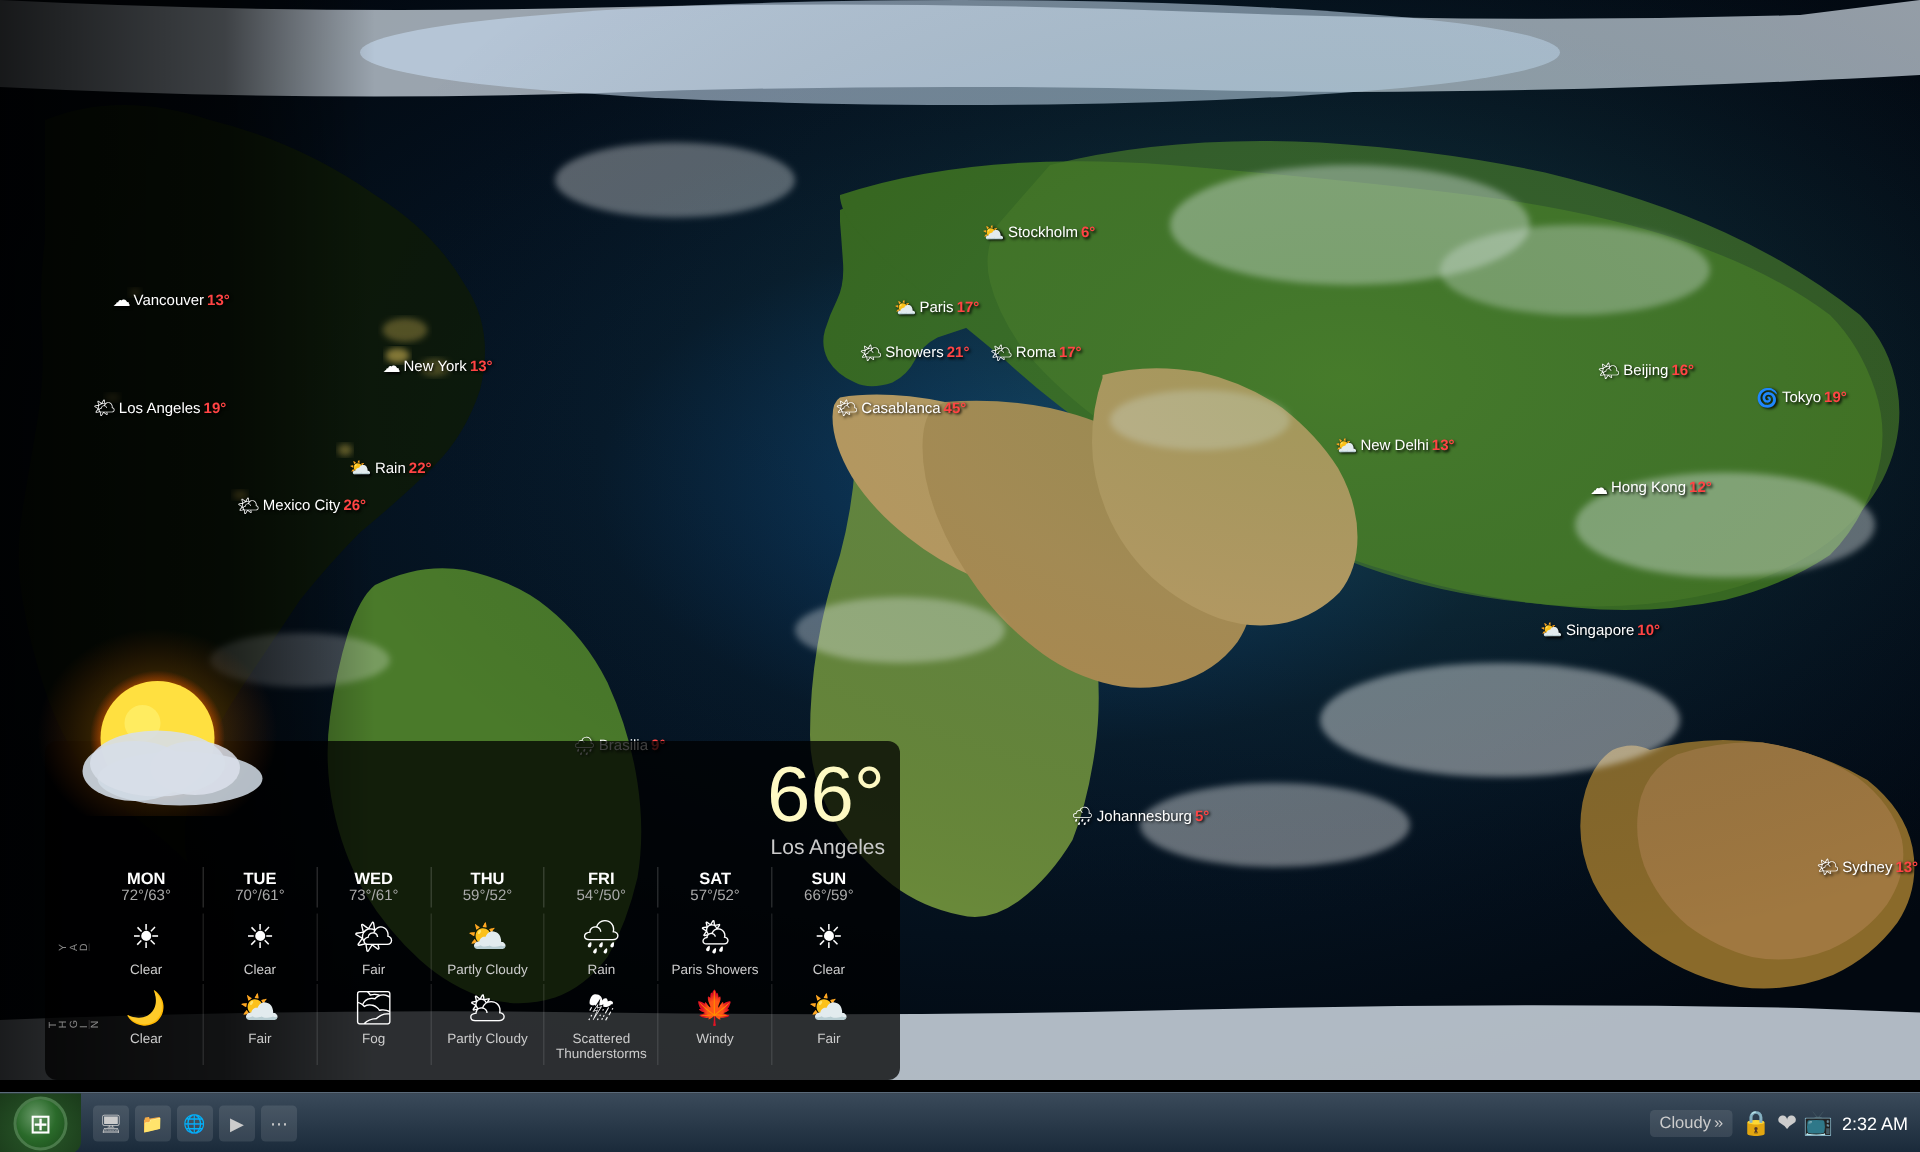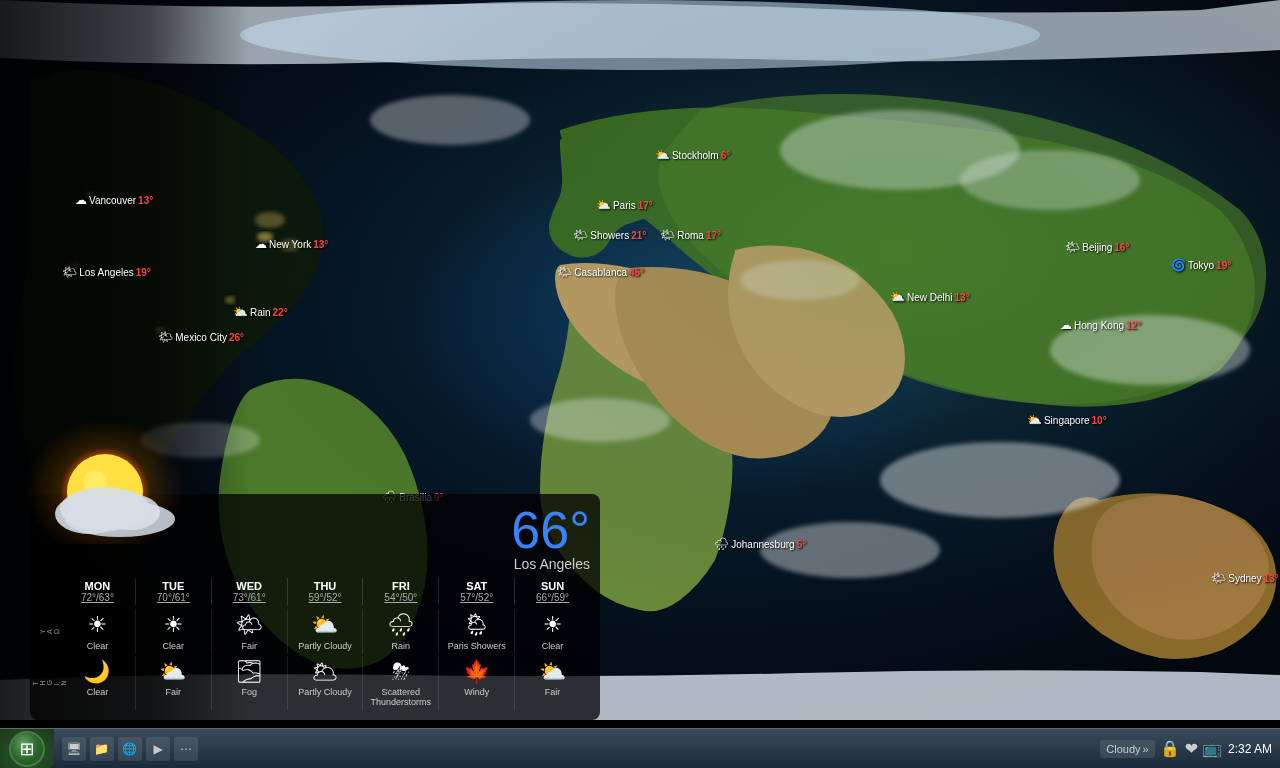--- a/index.html
+++ b/index.html
@@ -65,21 +65,21 @@
       width: 200px;
       height: 130px;
     }
 
     .temp-display {
       text-align: right;
     }
     .temp-display .big-temp {
       font-size: 52px;
       font-weight: 300;
-      color: #3b82f6;
+      color: #fef9c3;
       line-height: 1;
     }
     .temp-display .city-name {
       font-size: 14px;
       color: #ccc;
       text-align: right;
     }
 
     .forecast-header {
       display: flex;
@@ -97,21 +97,20 @@
     .forecast-col:first-child { border-left: none; }
 
     .day-name {
       font-size: 11px;
       font-weight: bold;
       color: #fff;
     }
     .day-temps {
       font-size: 10px;
       color: #aaa;
-      text-decoration: underline;
     }
 
     .forecast-row {
       display: flex;
       width: 100%;
       align-items: center;
     }
 
     .row-label {
       width: 20px;

